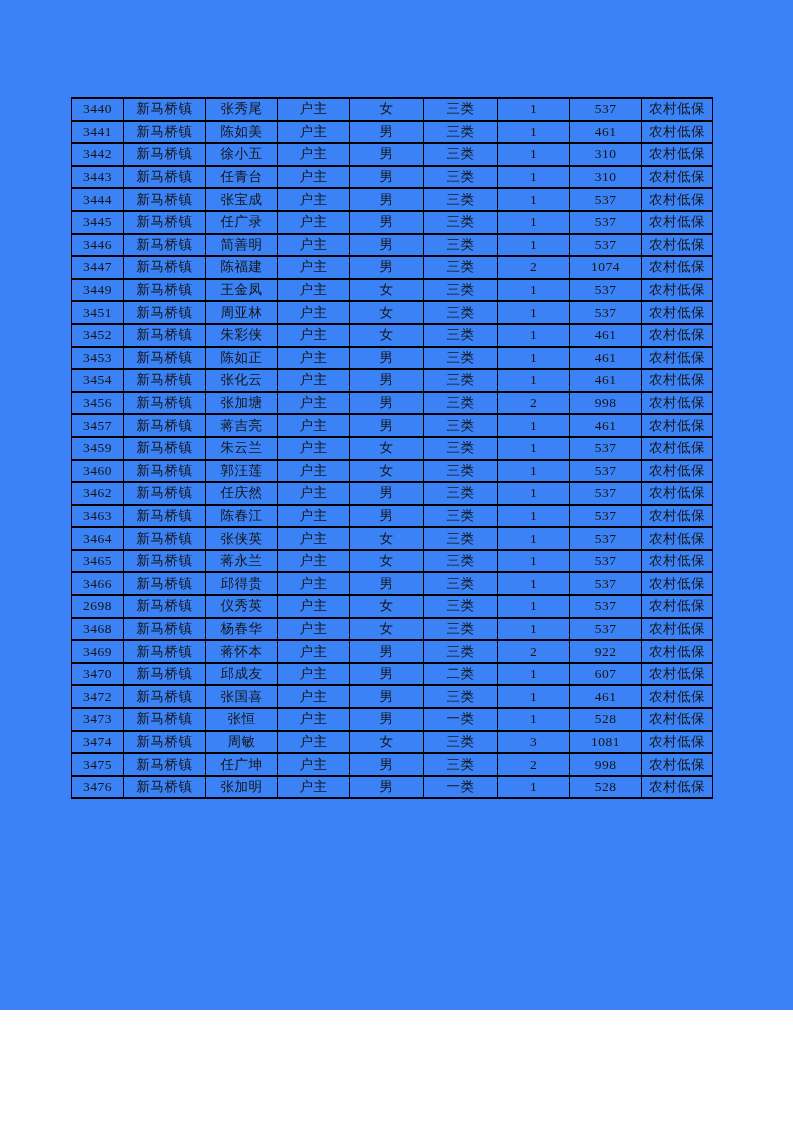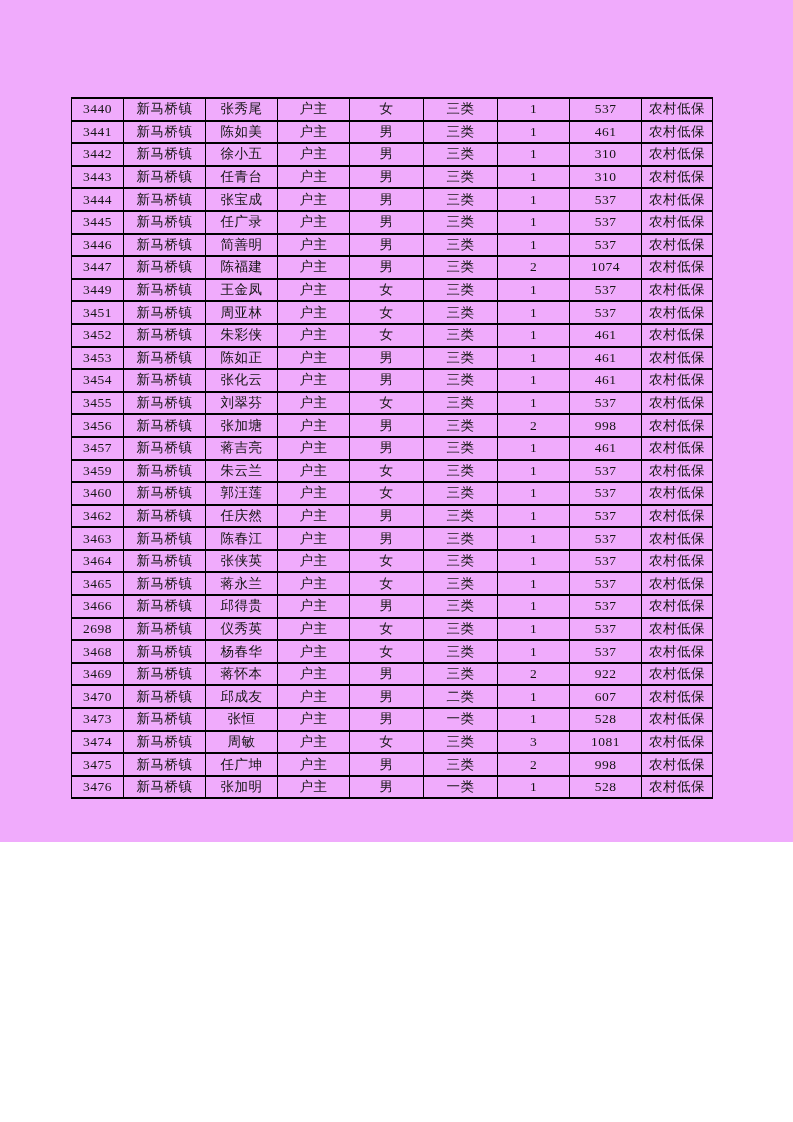--- a/index.html
+++ b/index.html
@@ -1,21 +1,21 @@
 <!DOCTYPE html>
 <html><head>
 <meta charset="utf-8">
 <style>
   * { margin: 0; padding: 0; box-sizing: border-box; }
   html, body { background: #ffffff; }
   .page {
     position: relative;
     width: 793px;
-    height: 842px;
-    background: #f0abfc;
+    height: 1010px;
+    background: #3b82f6;
     overflow: hidden;
     font-family: "Liberation Serif", "DejaVu Serif", serif;
   }
   table.roster {
     position: absolute;
     left: 71px;
     top: 97px;
     width: 641px;
     border-collapse: collapse;
     table-layout: fixed;
@@ -197,31 +197,20 @@
           <td>新马桥镇</td>
           <td>张化云</td>
           <td>户主</td>
           <td>男</td>
           <td>三类</td>
           <td>1</td>
           <td>461</td>
           <td>农村低保</td>
         </tr>
         <tr>
-          <td>3455</td>
-          <td>新马桥镇</td>
-          <td>刘翠芬</td>
-          <td>户主</td>
-          <td>女</td>
-          <td>三类</td>
-          <td>1</td>
-          <td>537</td>
-          <td>农村低保</td>
-        </tr>
-        <tr>
           <td>3456</td>
           <td>新马桥镇</td>
           <td>张加塘</td>
           <td>户主</td>
           <td>男</td>
           <td>三类</td>
           <td>2</td>
           <td>998</td>
           <td>农村低保</td>
         </tr>
@@ -348,20 +337,31 @@
         </tr>
         <tr>
           <td>3470</td>
           <td>新马桥镇</td>
           <td>邱成友</td>
           <td>户主</td>
           <td>男</td>
           <td>二类</td>
           <td>1</td>
           <td>607</td>
+          <td>农村低保</td>
+        </tr>
+        <tr>
+          <td>3472</td>
+          <td>新马桥镇</td>
+          <td>张国喜</td>
+          <td>户主</td>
+          <td>男</td>
+          <td>三类</td>
+          <td>1</td>
+          <td>461</td>
           <td>农村低保</td>
         </tr>
         <tr>
           <td>3473</td>
           <td>新马桥镇</td>
           <td>张恒</td>
           <td>户主</td>
           <td>男</td>
           <td>一类</td>
           <td>1</td>

